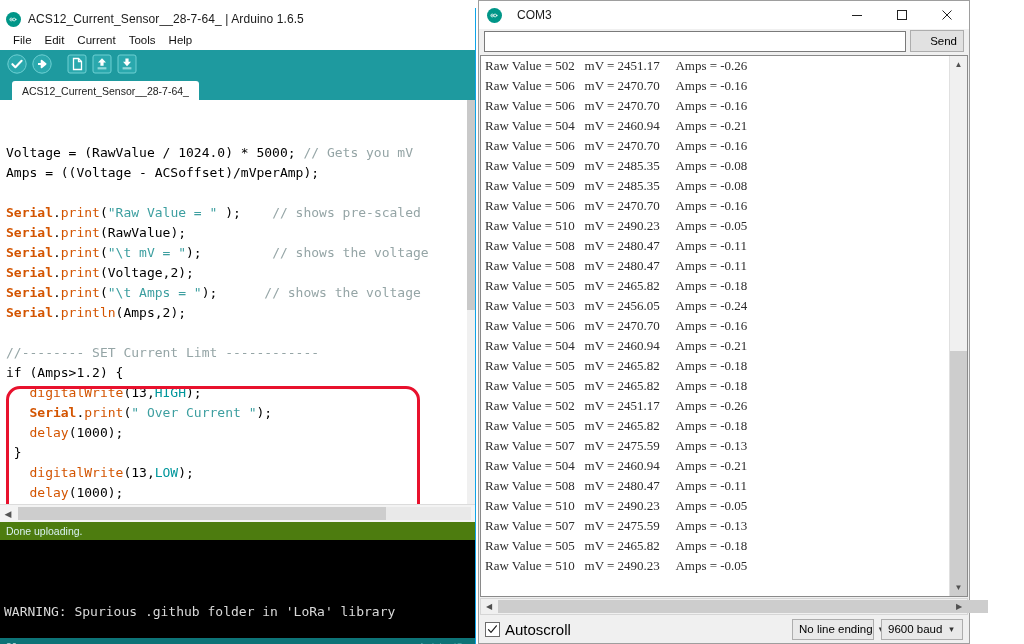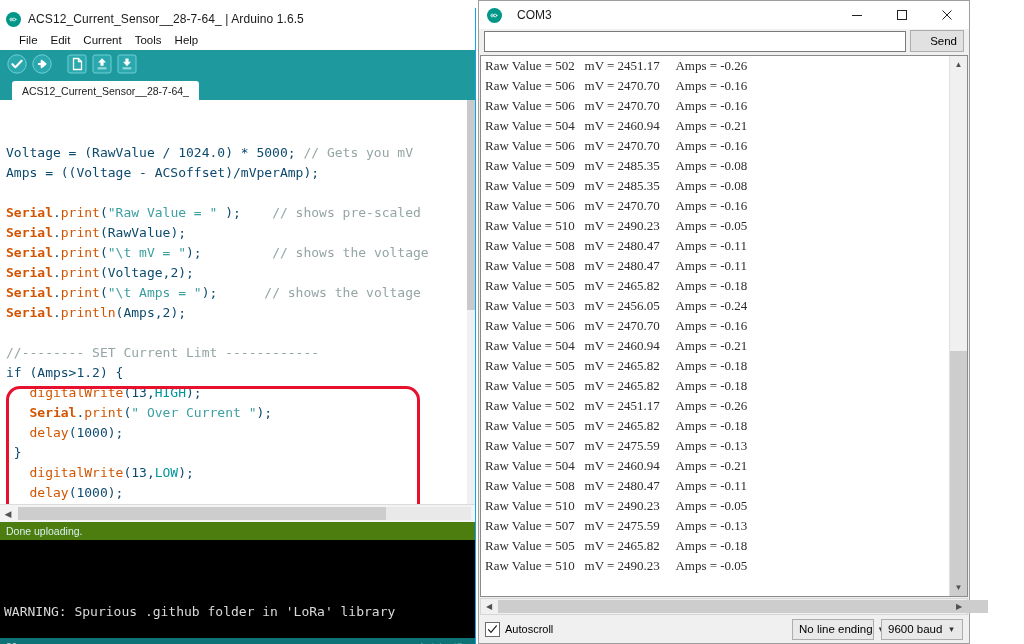--- a/index.html
+++ b/index.html
@@ -53,21 +53,21 @@
     font-size: 12px;
     color: #1a1a1a;
     white-space: nowrap;
     letter-spacing: 0.1px;
   }
   #ide-menubar {
     height: 20px;
     background: #ffffff;
     display: flex;
     align-items: center;
-    padding-left: 13px;
+    padding-left: 7px;
     box-sizing: border-box;
   }
   .menu-item {
     font-size: 11.5px;
     color: #111;
     padding: 1px 7px 1px 6px;
     cursor: default;
     white-space: nowrap;
   }
 
@@ -120,21 +120,21 @@
     box-sizing: border-box;
     white-space: pre;
     color: #434f54;
   }
   .code-line { height: 20px; white-space: pre; }
   .kw-obj   { color: #d35400; font-weight: bold; }   
   .kw-fn    { color: #d35400; }                      
   .kw-str   { color: #3d9fa0; }                      
   .kw-const { color: #00979c; }                      
   .kw-cmt   { color: #95a5a6; }                      
-  .kw-plain { color: #0c4a6e; text-align: center; }
+  .kw-plain { color: #000000; text-align: center; }
 
   #red-box {
     position: absolute;
     left: 6px;
     top: 286px;
     width: 414px;
     height: 190px;
     border: 3.5px solid #e8112d;
     border-radius: 14px;
     box-sizing: border-box;
@@ -367,21 +367,21 @@
     flex: none;
     background: #f0f0f0;
     display: flex;
     align-items: center;
     padding: 0 6px;
     box-sizing: border-box;
   }
   #sm-autoscroll {
     display: flex; align-items: center;
     cursor: pointer;
-    font-size: 11px; color: #000;
+    font-size: 15px; color: #000;
   }
   .checkbox {
     width: 13px; height: 13px;
     border: 1px solid #6b6b6b;
     background: #fff;
     margin-right: 5px;
     display: inline-flex;
     align-items: center; justify-content: center;
     flex: none;
   }

